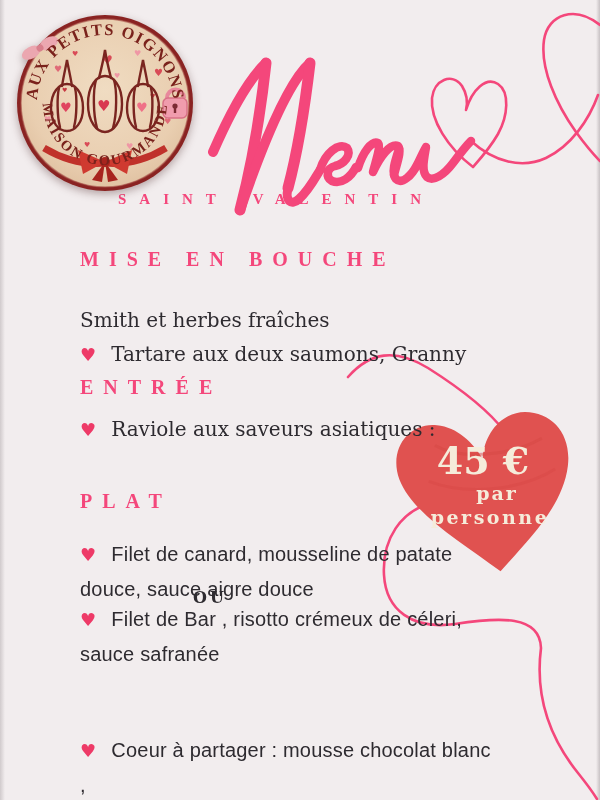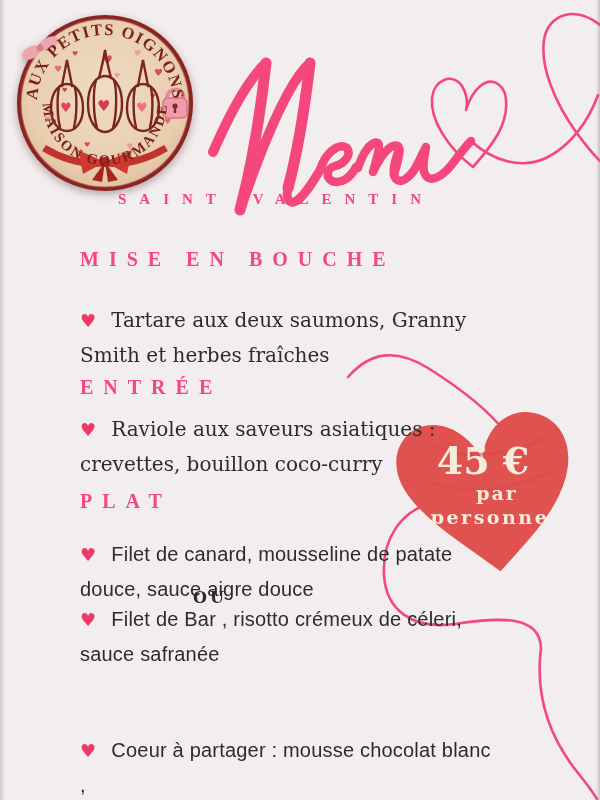--- a/index.html
+++ b/index.html
@@ -149,28 +149,27 @@
     <text x="105" y="124" text-anchor="middle" font-family="DejaVu Serif, serif" font-weight="700" font-size="19" letter-spacing="2.5" fill="#f5ecda">personne</text>
   </svg>
 
   <div class="abs subtitle">
     <span>SAINT</span>
     <span>VALENTIN</span>
   </div>
 
   <div class="heading" style="top:248px">MISE EN BOUCHE</div>
   <div class="item serif" style="top:303px">
+    <div>Smith et herbes fraîches</div>
     <div><span class="bullet">♥</span><span>Tartare aux deux saumons, Granny</span></div>
-    <div>Smith et herbes fraîches</div>
   </div>
 
   <div class="heading" style="top:376px">ENTRÉE</div>
   <div class="item serif" style="top:412px">
     <div><span class="bullet">♥</span><span>Raviole aux saveurs asiatiques :</span></div>
-    <div>crevettes, bouillon coco-curry</div>
   </div>
 
   <div class="heading" style="top:490px">PLAT</div>
   <div class="item sans" style="top:537px">
     <div><span class="bullet">♥</span><span>Filet de canard, mousseline de patate</span></div>
     <div>douce, sauce aigre douce</div>
   </div>
   <div class="separator" style="top:588px">OU</div>
   <div class="item sans" style="top:602px">
     <div><span class="bullet">♥</span><span>Filet de Bar , risotto crémeux de céleri,</span></div>

